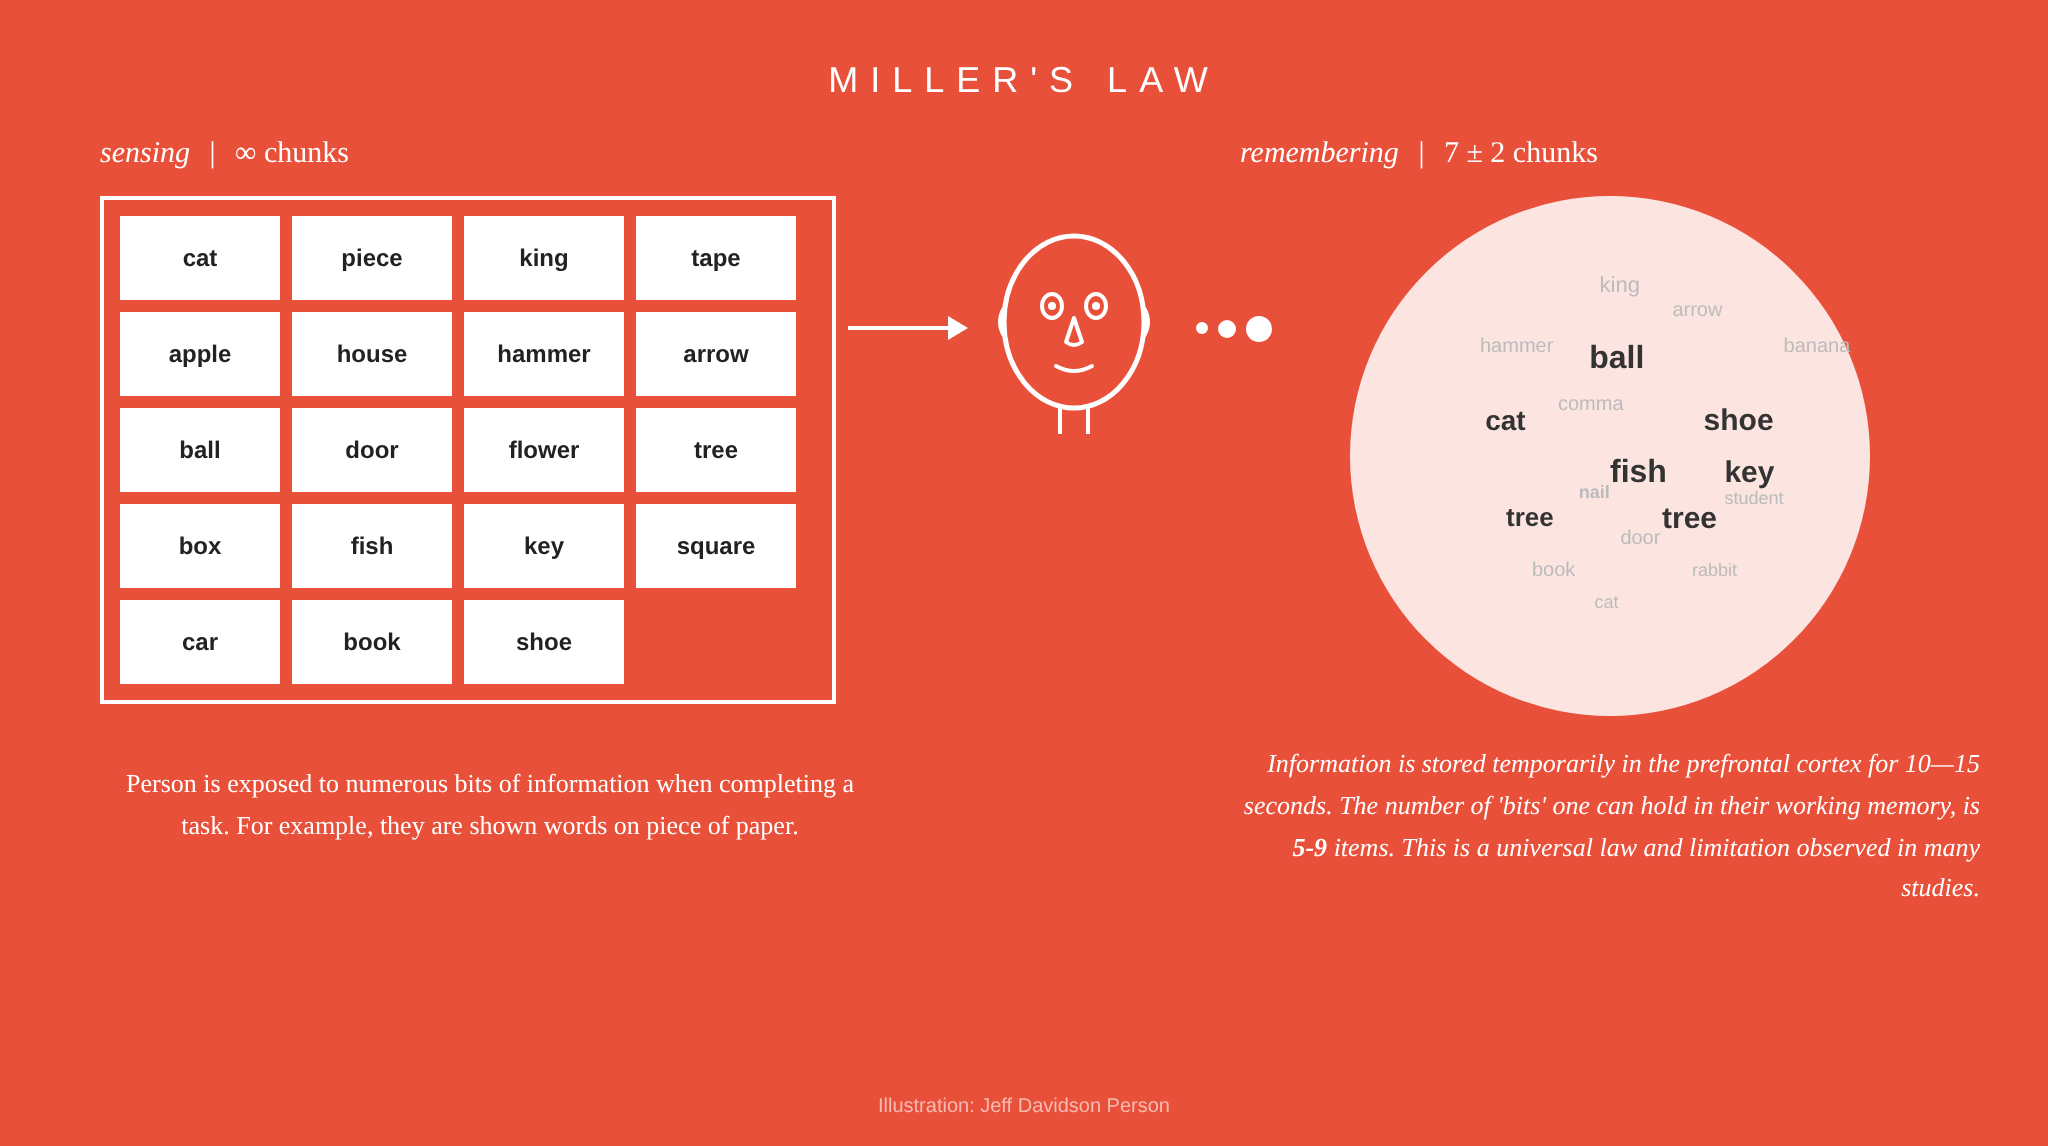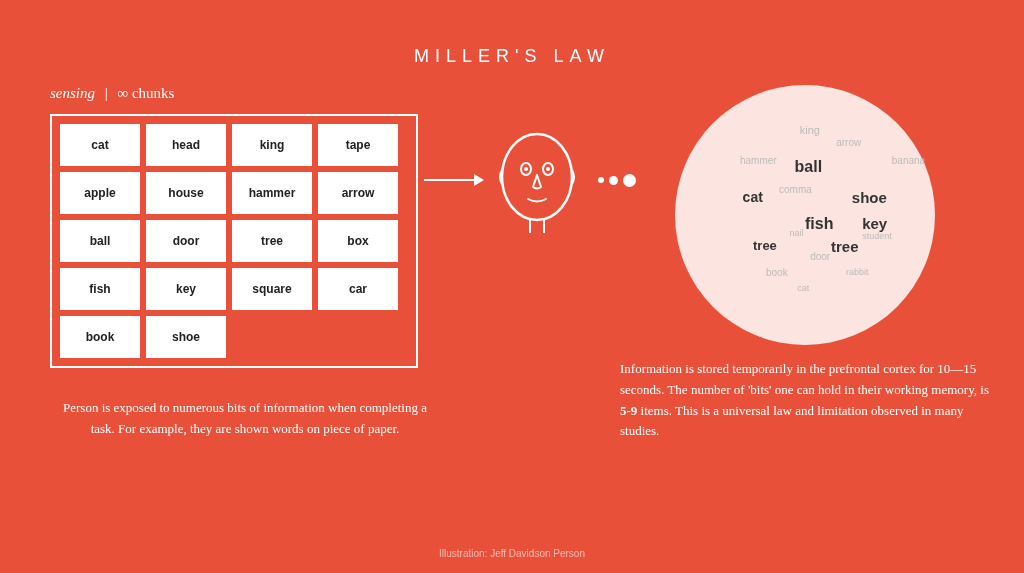--- a/index.html
+++ b/index.html
@@ -19,21 +19,20 @@
     }
     
     .title {
       text-align: center;
       color: white;
       font-family: 'Gill Sans', 'Trebuchet MS', Arial, sans-serif;
       font-size: 18px;
       letter-spacing: 6px;
       font-weight: 300;
       margin-bottom: 18px;
-      margin-top: 16px;
     }
     
     .main-content {
       display: flex;
       align-items: flex-start;
       justify-content: space-between;
       width: 100%;
     }
     
     .left-section {
@@ -185,29 +184,30 @@
 
     <div class="left-section">
       <div class="section-label">
         <span style="">sensing</span>
         <span class="separator">|</span>
         <span class="chunks">∞ chunks</span>
       </div>
 
       <div class="word-grid" id="word-grid">
       <div class="word-cell">cat</div>
-          <div class="word-cell">head</div>
+          <div class="word-cell">piece</div>
           <div class="word-cell">king</div>
           <div class="word-cell">tape</div>
           <div class="word-cell">apple</div>
           <div class="word-cell">house</div>
           <div class="word-cell">hammer</div>
           <div class="word-cell">arrow</div>
           <div class="word-cell">ball</div>
           <div class="word-cell">door</div>
+          <div class="word-cell">flower</div>
           <div class="word-cell">tree</div>
           <div class="word-cell">box</div>
           <div class="word-cell">fish</div>
           <div class="word-cell">key</div>
           <div class="word-cell">square</div>
           <div class="word-cell">car</div>
           <div class="word-cell">book</div>
           <div class="word-cell">shoe</div>
         </div>
 
@@ -246,44 +246,49 @@
 
         <div class="dots-row">
           <div class="dot dot-sm"></div>
           <div class="dot dot-md"></div>
           <div class="dot dot-lg"></div>
         </div>
       </div>
     </div>
 
     <div class="right-section">
+      <div class="section-label">
+        <span style="font-style:italic">remembering</span>
+        <span class="separator">|</span>
+        <span class="chunks">7 ± 2 chunks</span>
+      </div>
 
       <div class="circle-container">
         <div class="circle-bg"></div>
         <div class="circle-words" id="circle-words">
         <span class="circle-word" style="top: 28%; left: 46%; font-size: 16px;">ball</span>
             <span class="circle-word" style="top: 40%; left: 26%; font-size: 14px;">cat</span>
             <span class="circle-word" style="top: 40%; left: 68%; font-size: 15px;">shoe</span>
             <span class="circle-word" style="top: 50%; left: 50%; font-size: 16px;">fish</span>
             <span class="circle-word" style="top: 50%; left: 72%; font-size: 15px;">key</span>
             <span class="circle-word" style="top: 59%; left: 30%; font-size: 13px;">tree</span>
             <span class="circle-word" style="top: 59%; left: 60%; font-size: 15px;">tree</span>
             <span class="circle-word faded" style="top: 15%; left: 48%; font-size: 11px;">king</span>
             <span class="circle-word faded" style="top: 20%; left: 62%; font-size: 10px;">arrow</span>
             <span class="circle-word faded" style="top: 27%; left: 25%; font-size: 10px;">hammer</span>
             <span class="circle-word faded" style="top: 27%; left: 68%; font-size: 10px; padding-left: 40px;">banana</span>
             <span class="circle-word faded" style="top: 38%; left: 40%; font-size: 10px;">comma</span>
             <span class="circle-word faded" style="top: 43%; left: 72%; font-size: 9px; margin-top: 34px;">student</span>
-            <span class="circle-word faded" style="top: 55%; left: 44%; font-size: 9px;">nail</span>
+            <span class="circle-word faded" style="top: 55%; left: 44%; font-size: 9px; font-weight: bold;">nail</span>
             <span class="circle-word faded" style="top: 64%; left: 52%; font-size: 10px;">door</span>
             <span class="circle-word faded" style="top: 70%; left: 35%; font-size: 10px;">book</span>
             <span class="circle-word faded" style="top: 70%; left: 60%; font-size: 9px; padding-left: 15px;">rabbit</span>
             <span class="circle-word faded" style="top: 76%; left: 47%; font-size: 9px;">cat</span>
           </div>
       </div>
 
-      <div class="desc-text" style="text-align:left;" id="right-desc">Information is stored temporarily in the prefrontal cortex for 10—15 seconds. The number of 'bits' one can hold in their working memory, is <strong>5-9</strong> items. This is a universal law and limitation observed in many studies.</div>
+      <div class="desc-text" style="text-align:right;font-style:italic;" id="right-desc">Information is stored temporarily in the prefrontal cortex for 10—15 seconds. The number of 'bits' one can hold in their working memory, is <strong>5-9</strong> items. This is a universal law and limitation observed in many studies.</div>
     </div>
 
   </div>
 
   <div class="footer">Illustration: Jeff Davidson Person</div>
 </div>
 
 </body></html>

